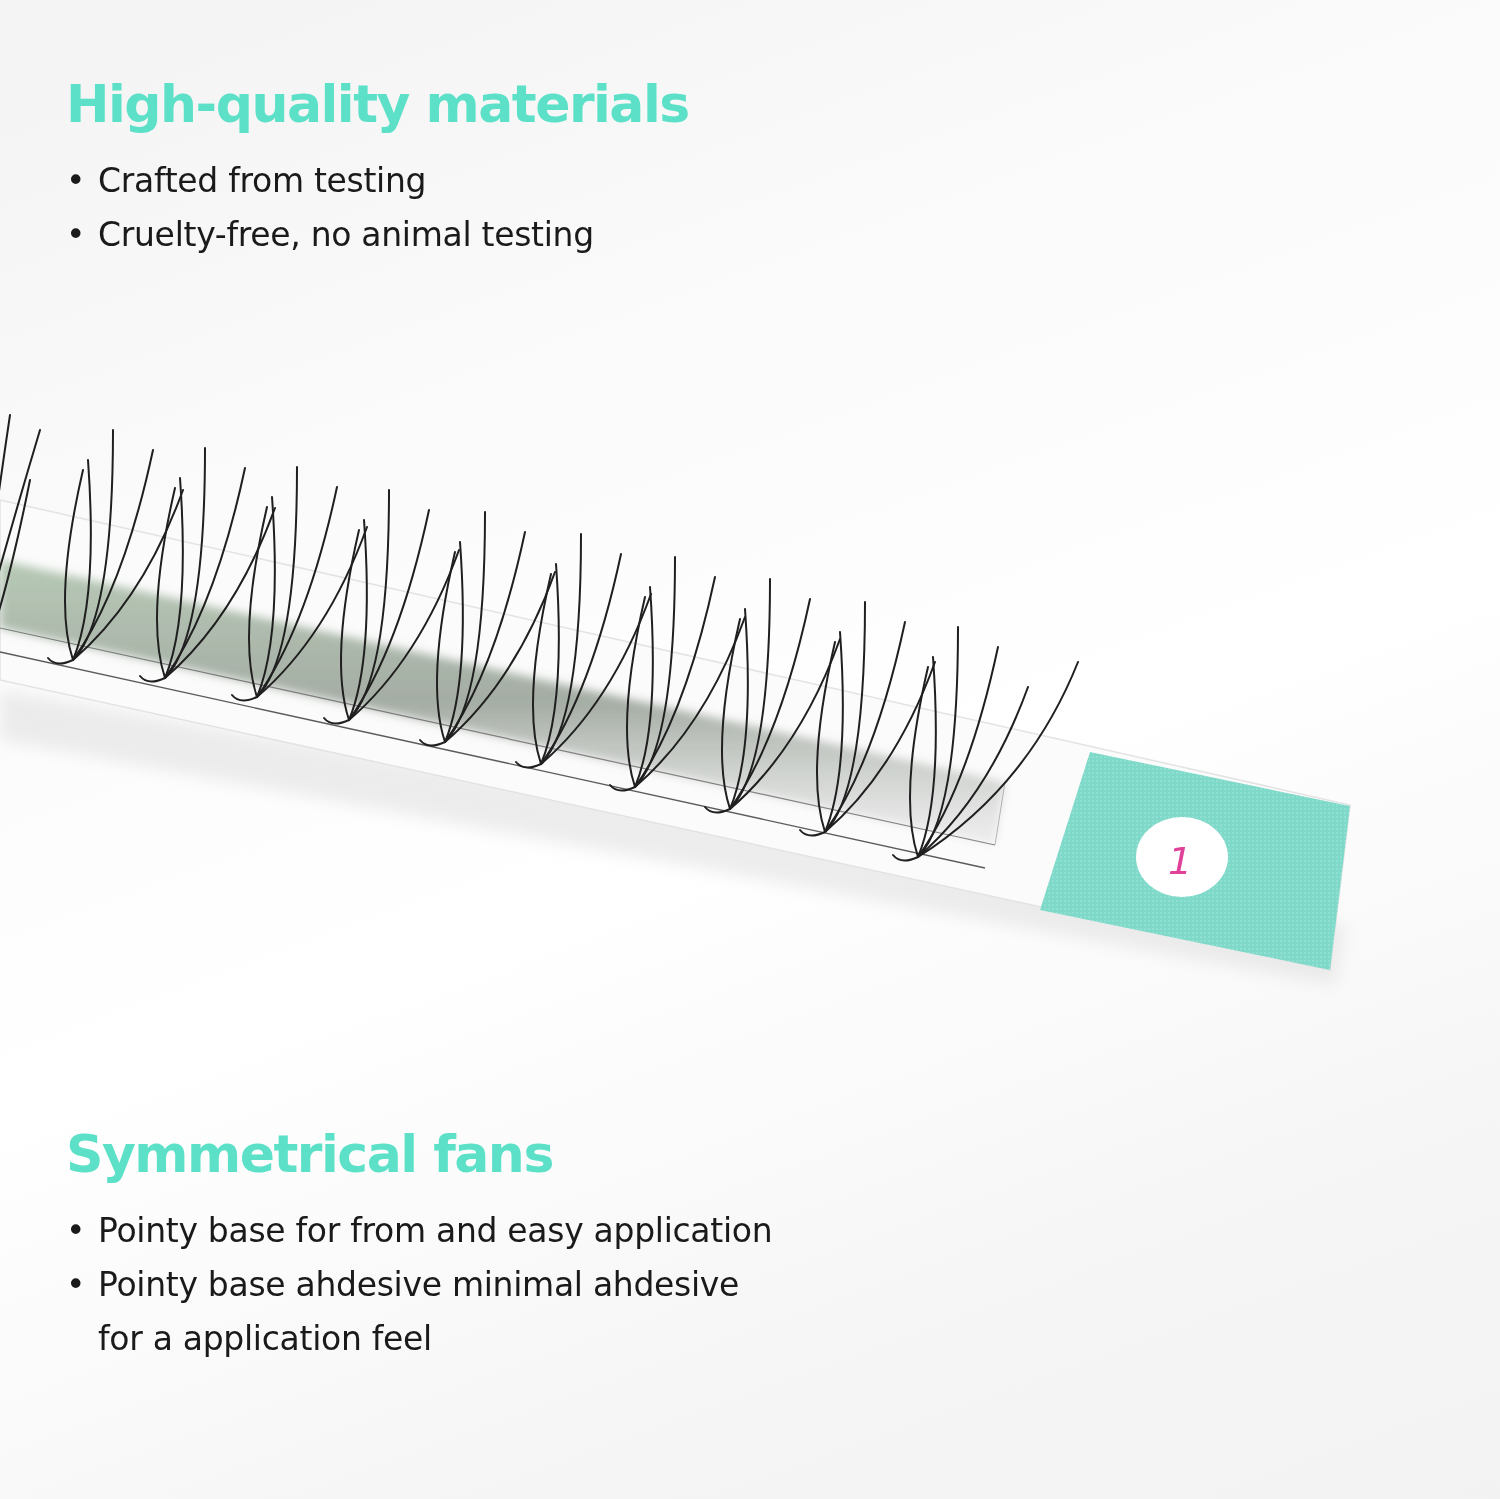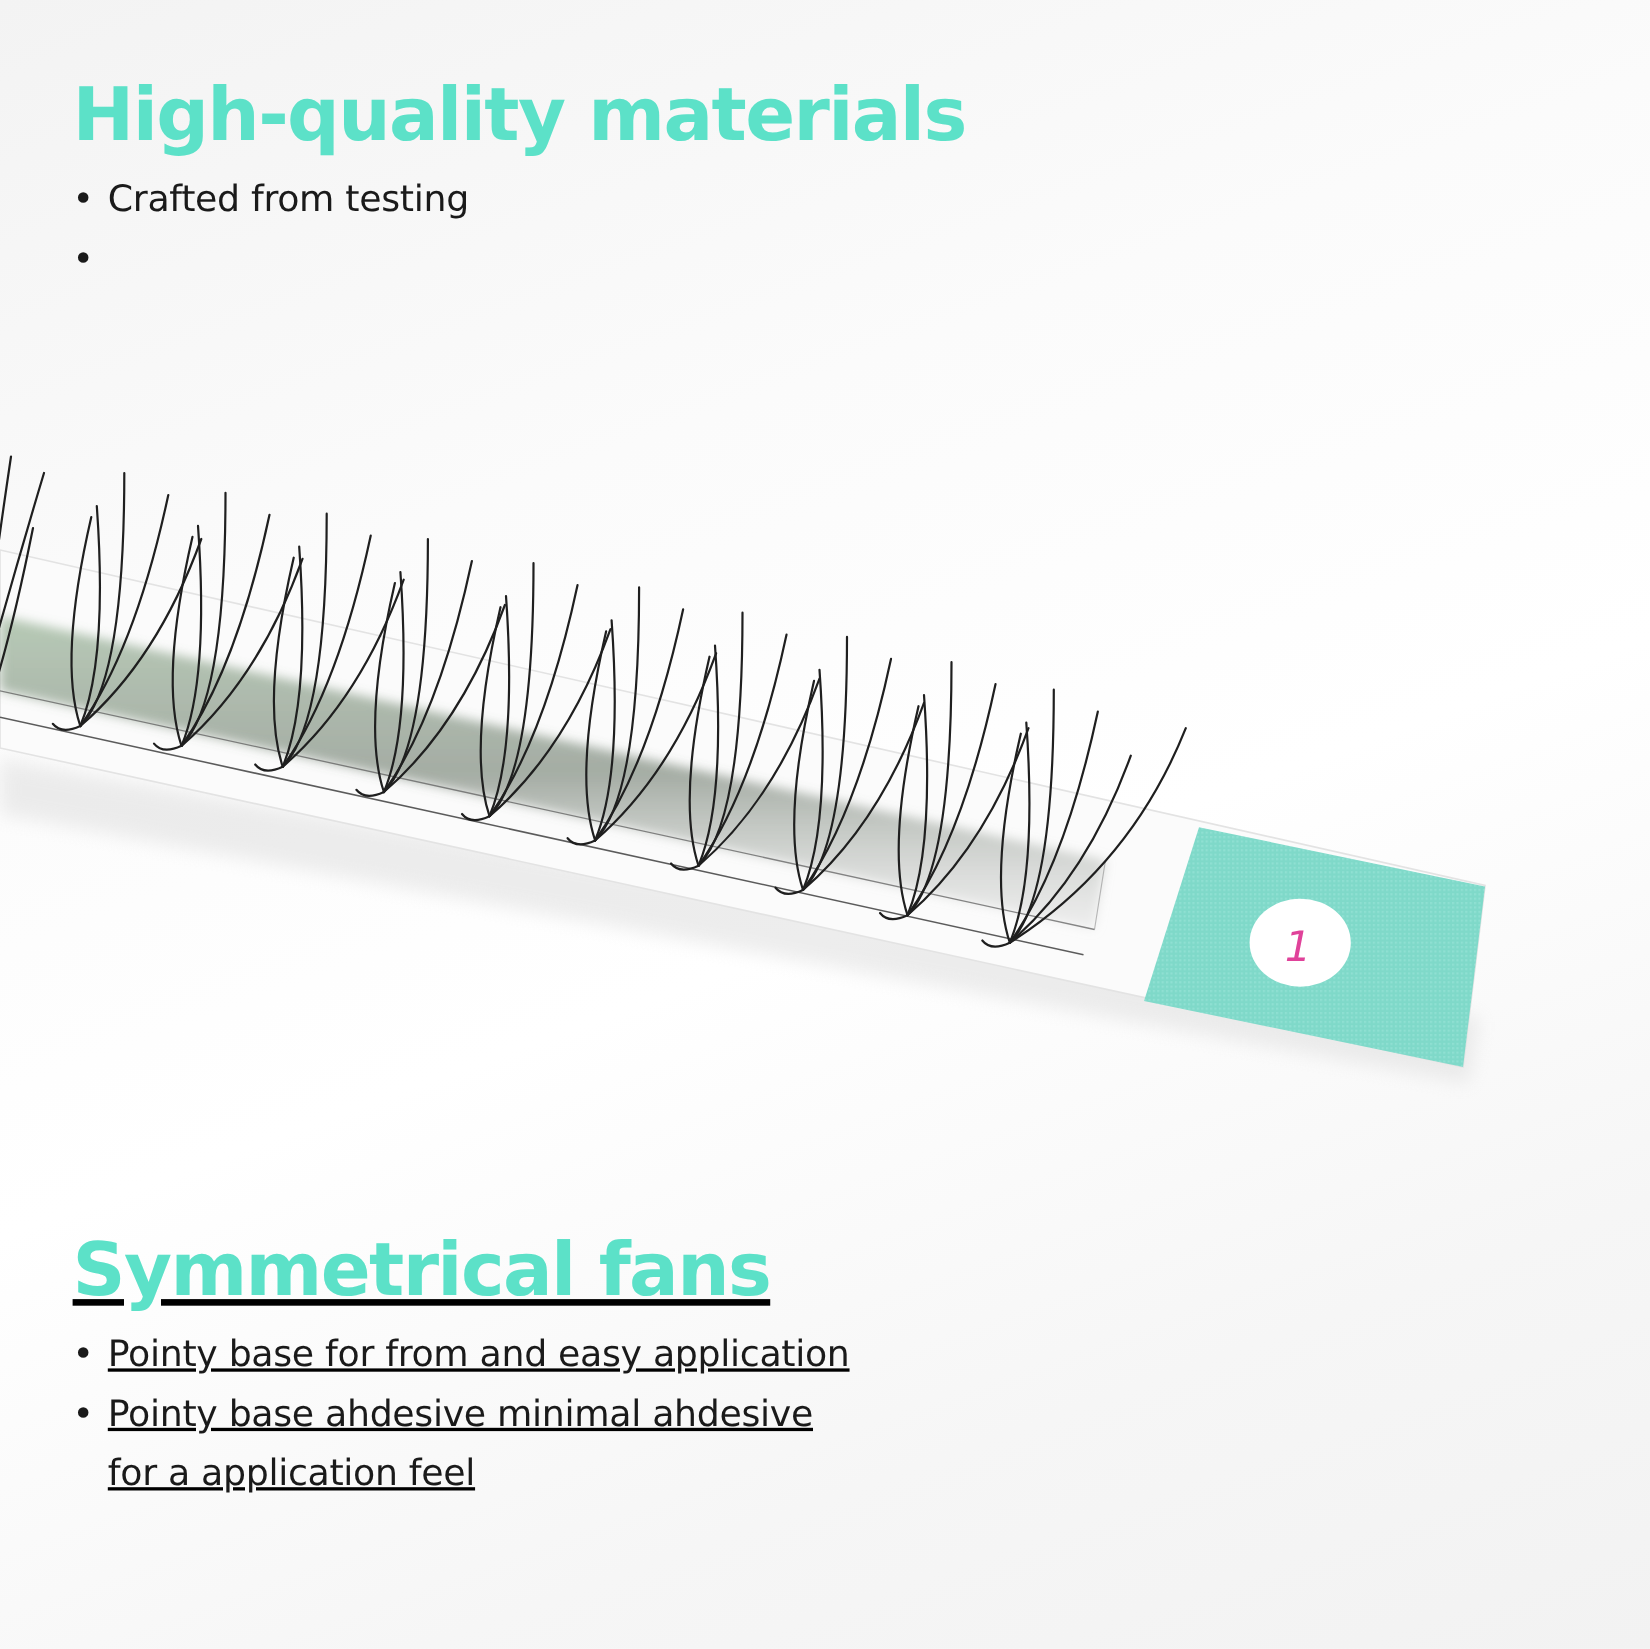--- a/index.html
+++ b/index.html
@@ -21,26 +21,26 @@
     .scene {
       position: absolute;
       left: 0; top: 0;
       width: 1500px; height: 1499px;
     }
     .section {
       position: absolute;
       left: 66px;
     }
     .section-top { top: 64px; }
-    .section-bottom { top: 1114px; text-decoration: underline; }
+    .section-bottom { top: 1114px; }
     .heading {
       margin: 0;
       font-family: "DejaVu Sans", sans-serif;
       font-weight: bold;
-      font-size: 67px;
+      font-size: 52px;
       letter-spacing: -1.5px;
       line-height: 80px;
       color: #5ce1c8;
     }
     .bullets {
       list-style: none;
       margin: 10px 0 0 0;
       padding: 0;
     }
     .bullet {
@@ -194,20 +194,24 @@
   <div class="section section-top">
     <h1 class="heading">High-quality materials</h1>
     <ul class="bullets">
       <li class="bullet">
         <span class="dot">•</span>
         <span>Crafted from testing</span>
       </li>
       <li class="bullet">
         <span class="dot">•</span>
       </li>
+      <li class="bullet no-dot">
+        
+        <span>Cruelty-free, no animal testing</span>
+      </li>
     </ul>
   </div>
 
   <div class="section section-bottom">
     <h1 class="heading">Symmetrical fans</h1>
     <ul class="bullets">
       <li class="bullet">
         <span class="dot">•</span>
         <span>Pointy base for from and easy application</span>
       </li>

